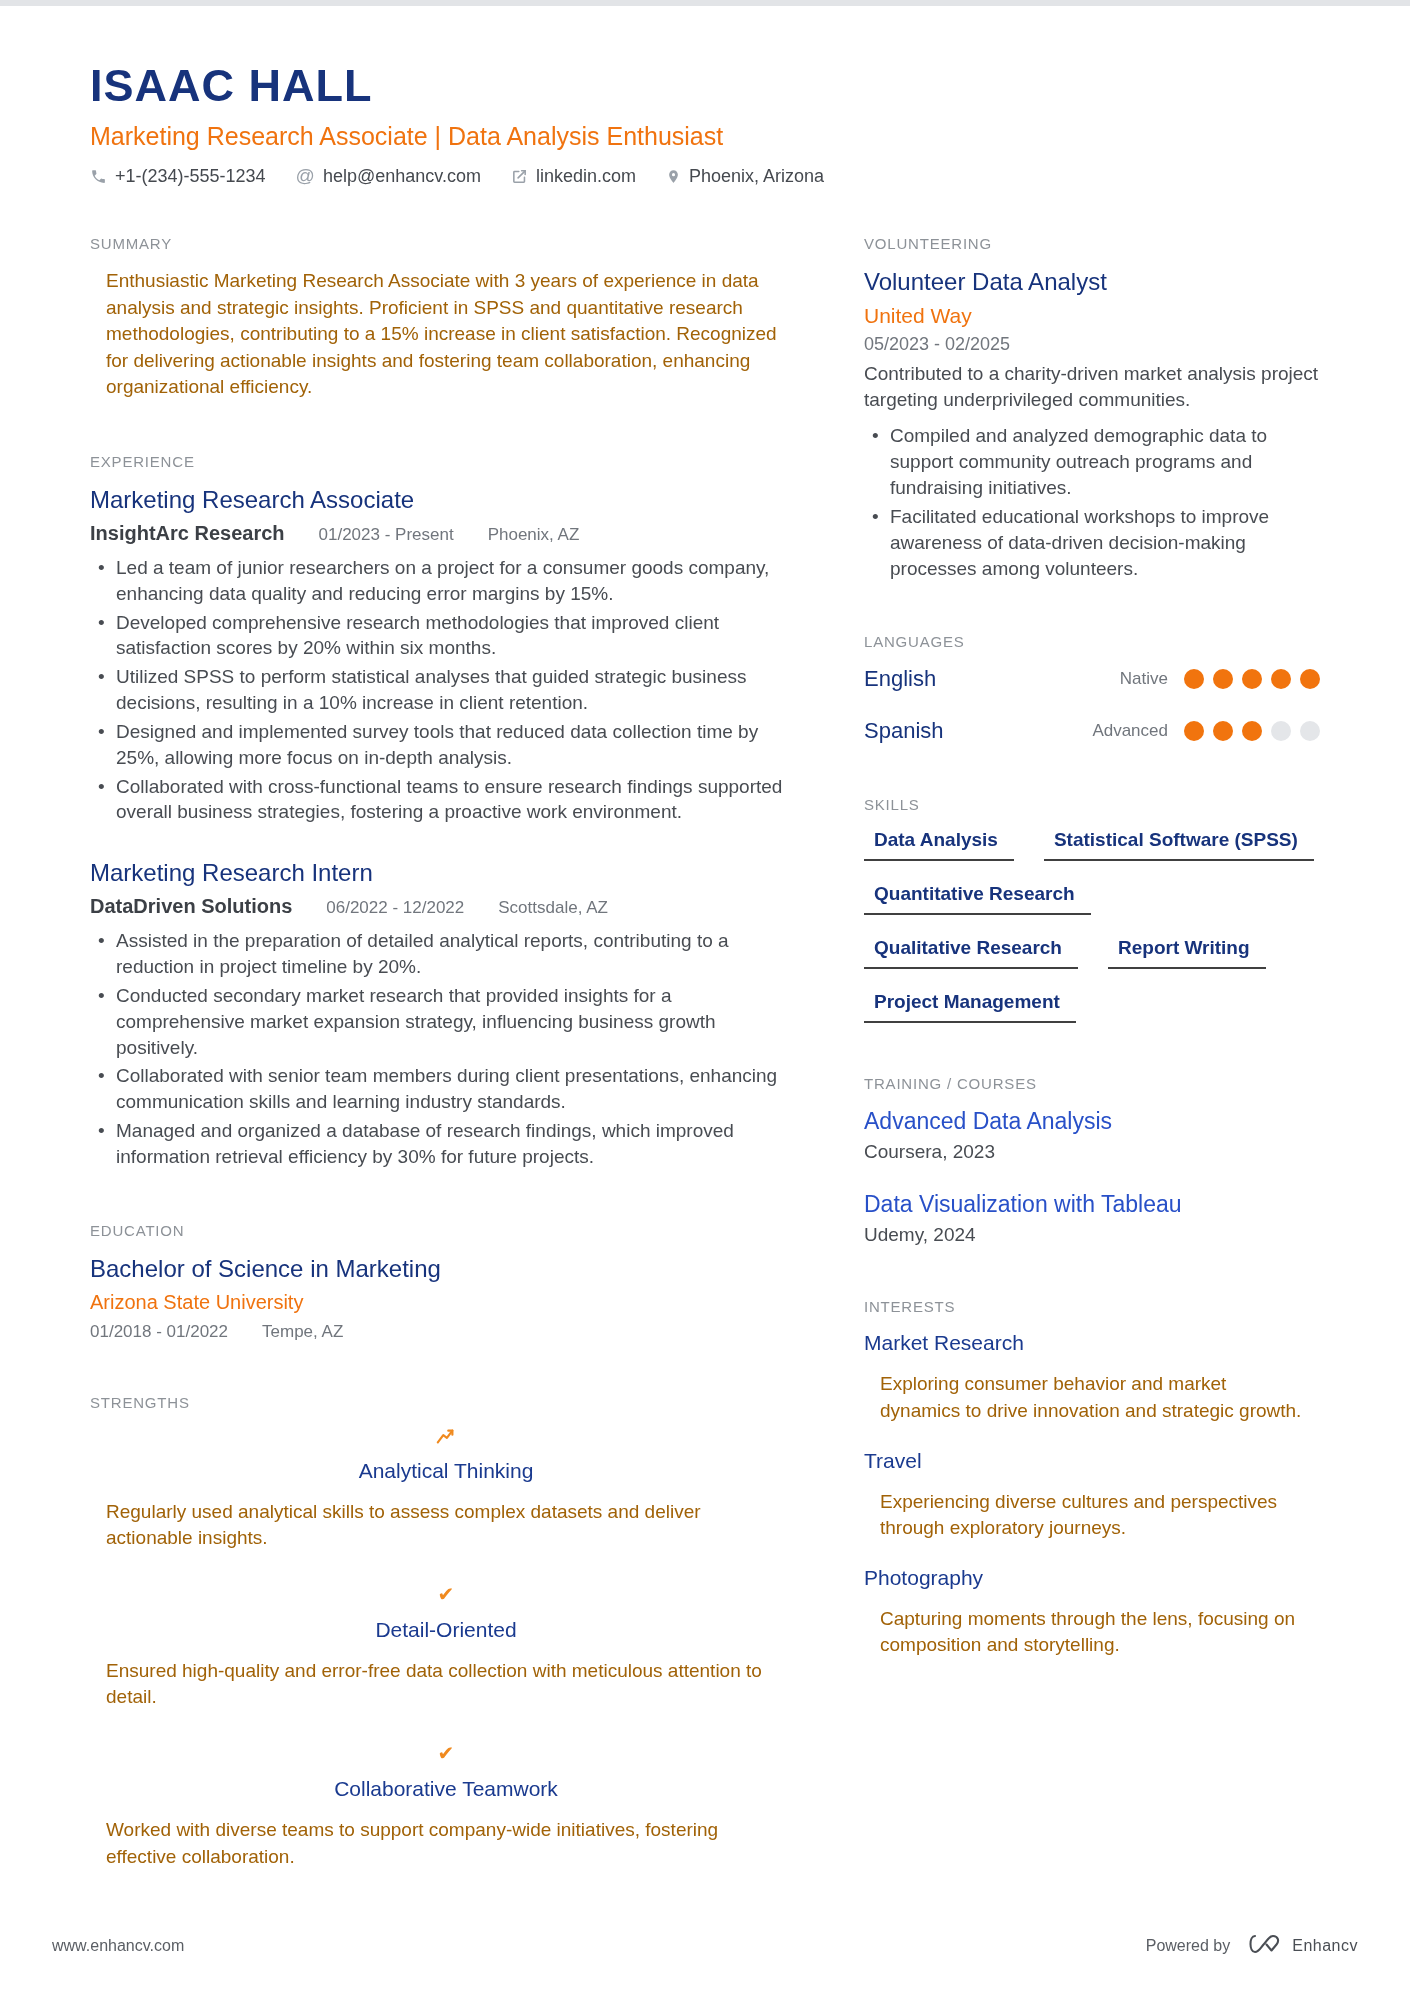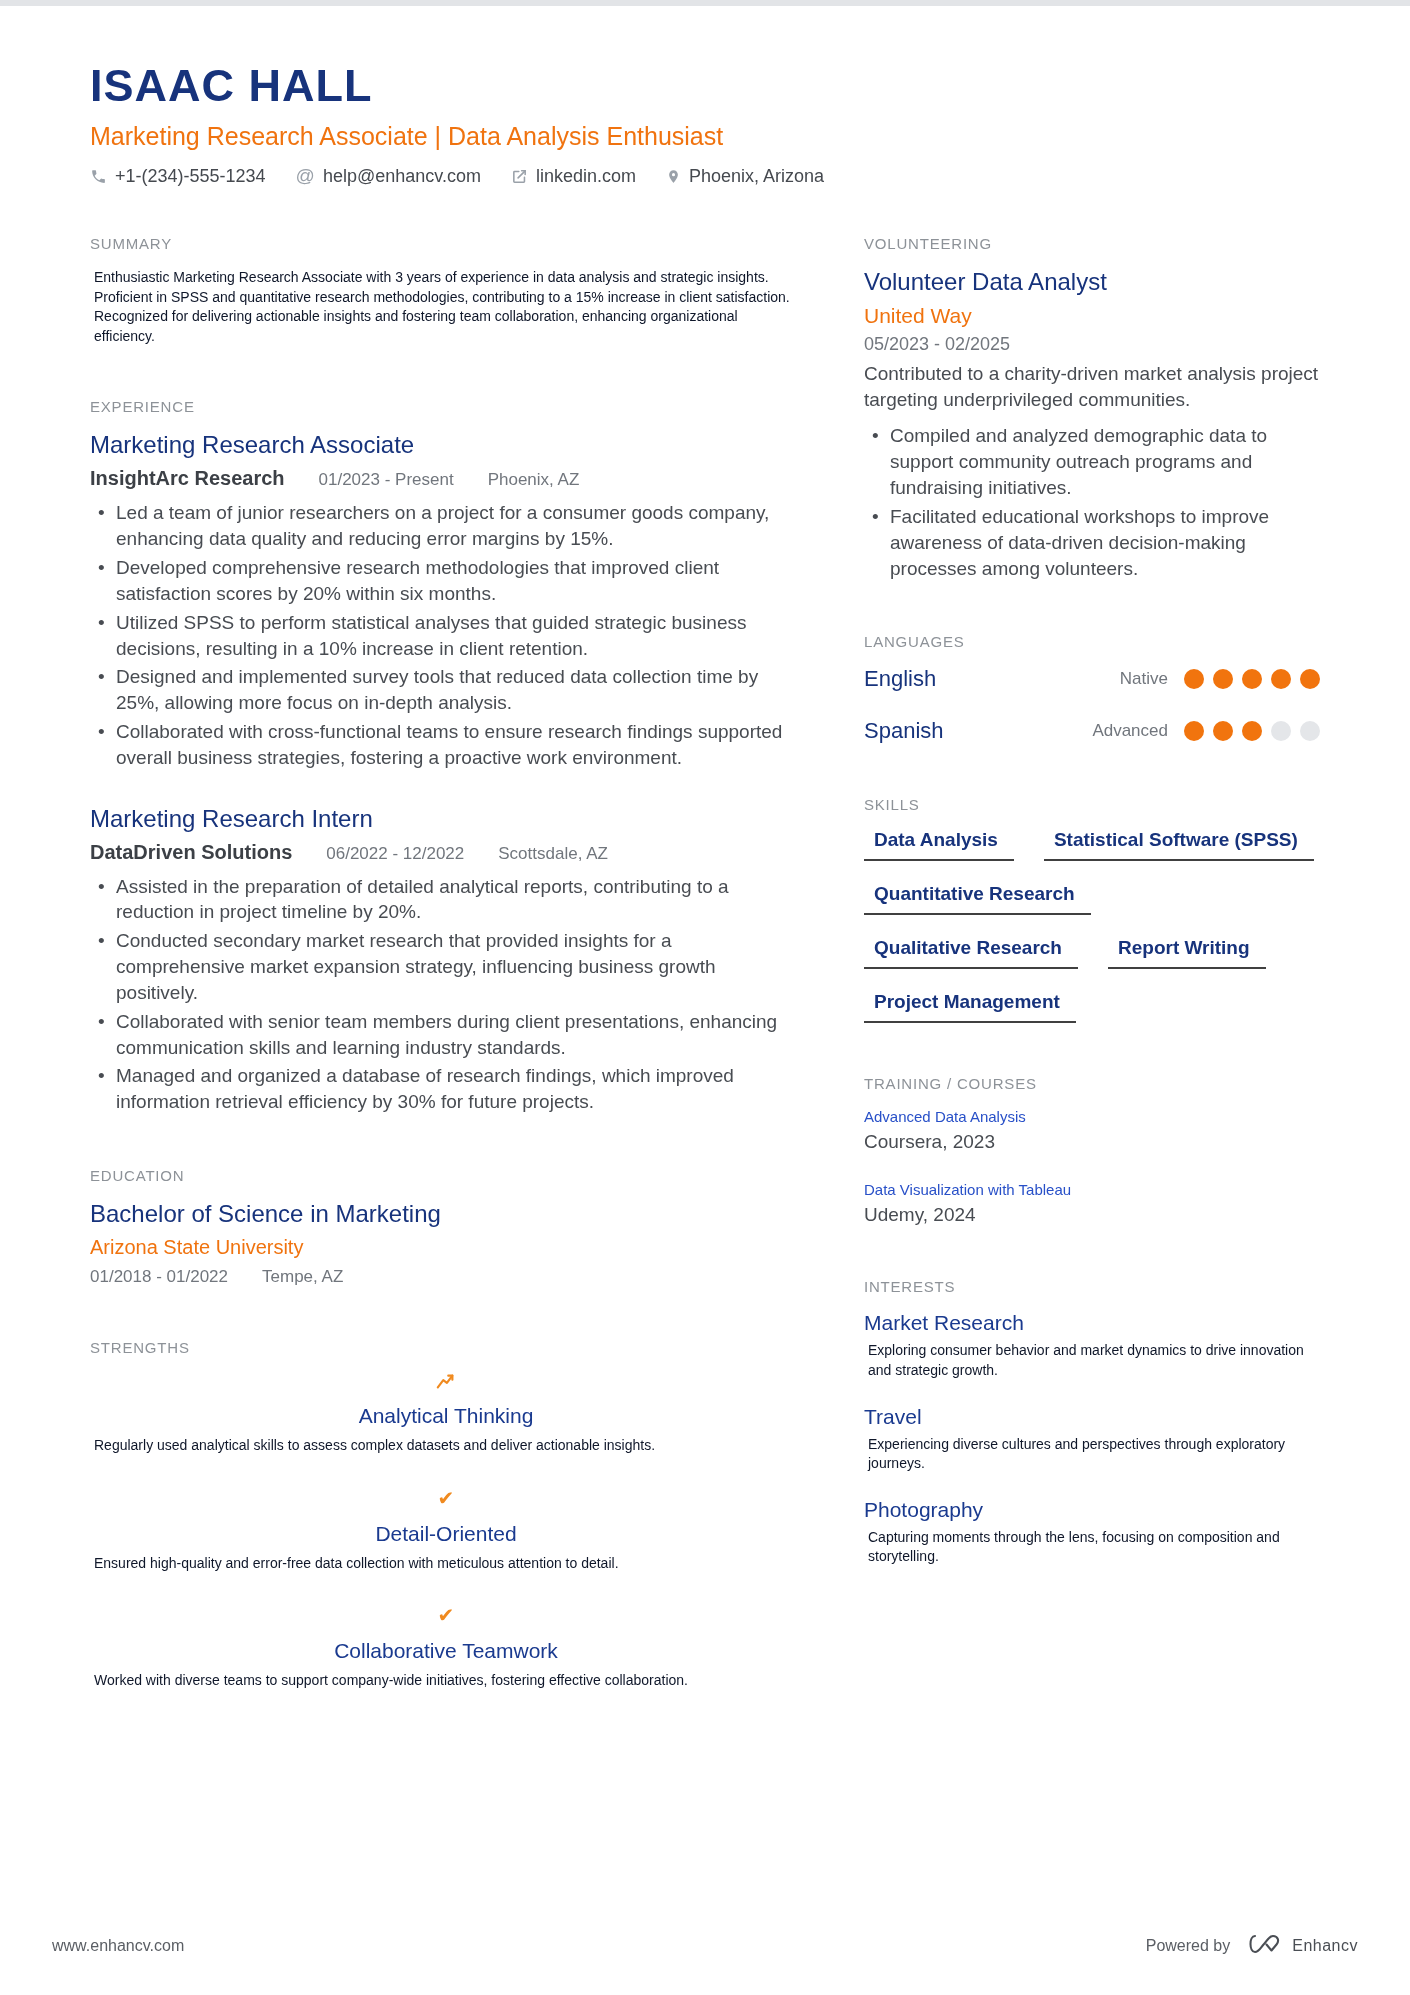--- a/index.html
+++ b/index.html
@@ -20,21 +20,21 @@
   .cicon{color:#9aa1a9;display:inline-flex;align-items:center;}
   .cicon svg{display:block;}
   .at-glyph{font-size:19px;color:#9aa1a9;}
 
   
   .cols{display:grid;grid-template-columns:712px 1fr;column-gap:62px;margin-top:48px;}
 
   .sec-label{font-size:15px;letter-spacing:0.8px;color:#8d9298;font-weight:400;margin:0 0 16px 0;}
   .section{margin-bottom:52px;}
 
-  .body-text{font-size:14px;line-height:1.4;color:#0f172a;margin:4px;}
+  .body-text{font-size:19px;line-height:1.4;color:#a16207;margin:16px;}
 
   
   .job{margin-bottom:34px;}
   .item-title{font-size:24px;color:#17337c;font-weight:500;margin:0 0 8px 0;}
   .meta-row{display:flex;align-items:baseline;gap:34px;margin:0 0 10px 0;}
   .company{font-size:20px;color:#3c4046;font-weight:600;}
   .meta{font-size:17px;color:#71767d;}
   ul.bullets{list-style:none;margin:0;padding:0;}
   ul.bullets li{
     position:relative;padding-left:26px;font-size:19px;line-height:1.36;
@@ -67,21 +67,21 @@
 
   
   .tag-row{display:flex;gap:30px;margin-bottom:22px;}
   .tag{
     font-size:19px;font-weight:700;color:#17337c;
     padding:0 16px 8px 10px;border-bottom:2px solid #404040;white-space:nowrap;
   }
 
   
   .course{margin-bottom:28px;}
-  .course-title{font-size:15px;color:#2850c8;margin:0 0 6px 0;font-weight:400;}
+  .course-title{font-size:23px;color:#2850c8;margin:0 0 6px 0;font-weight:400;}
   .course-provider{font-size:19px;color:#484c52;}
 
   
   .interest{margin-bottom:24px;}
   .interest-title{font-size:21px;color:#1a3a8f;margin:0 0 6px 0;font-weight:400;}
 
   
   .footer{
     position:absolute;left:52px;right:52px;bottom:34px;
     display:flex;align-items:center;justify-content:space-between;

